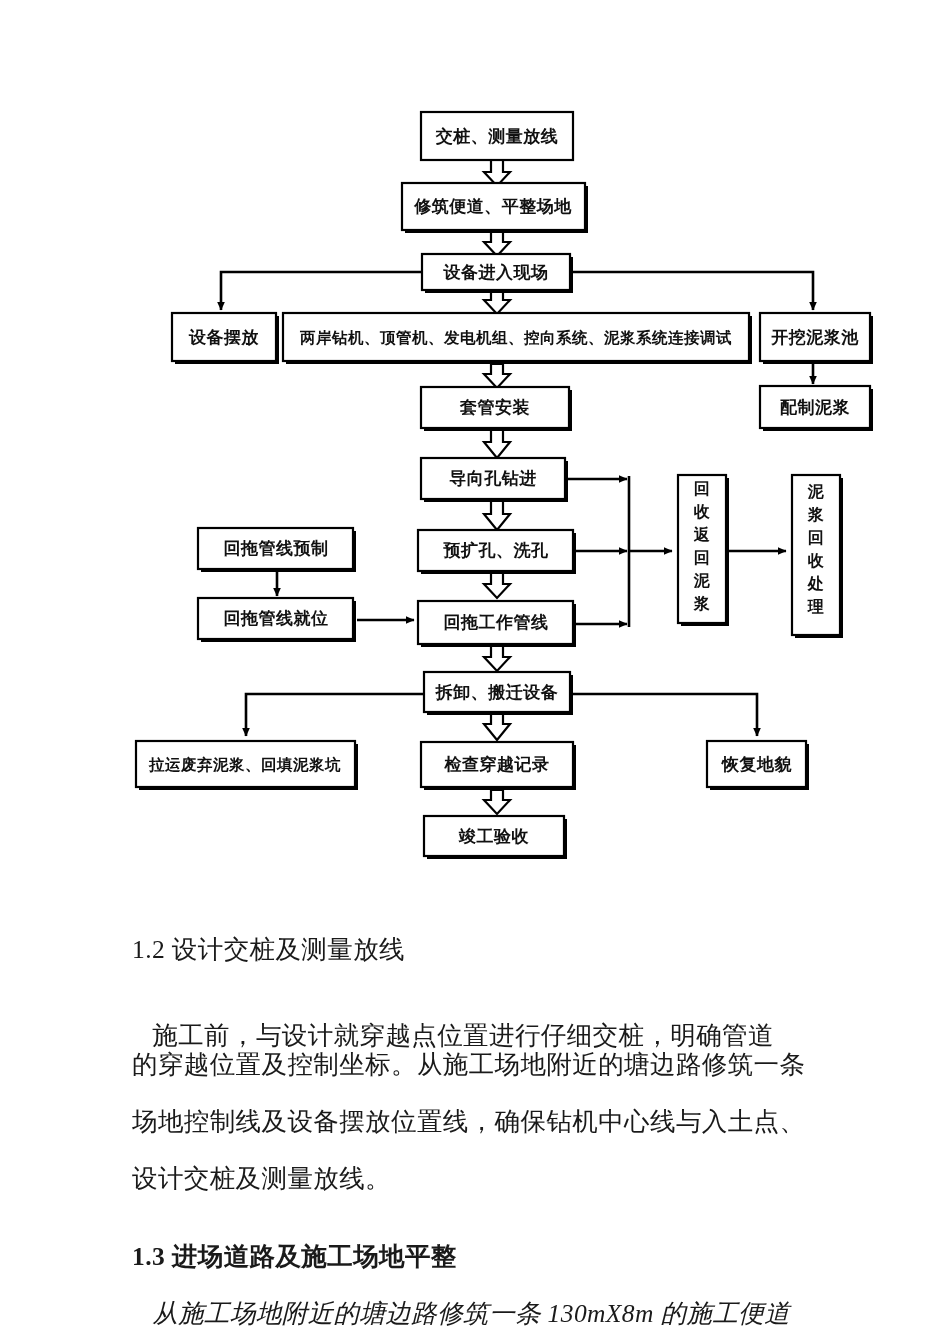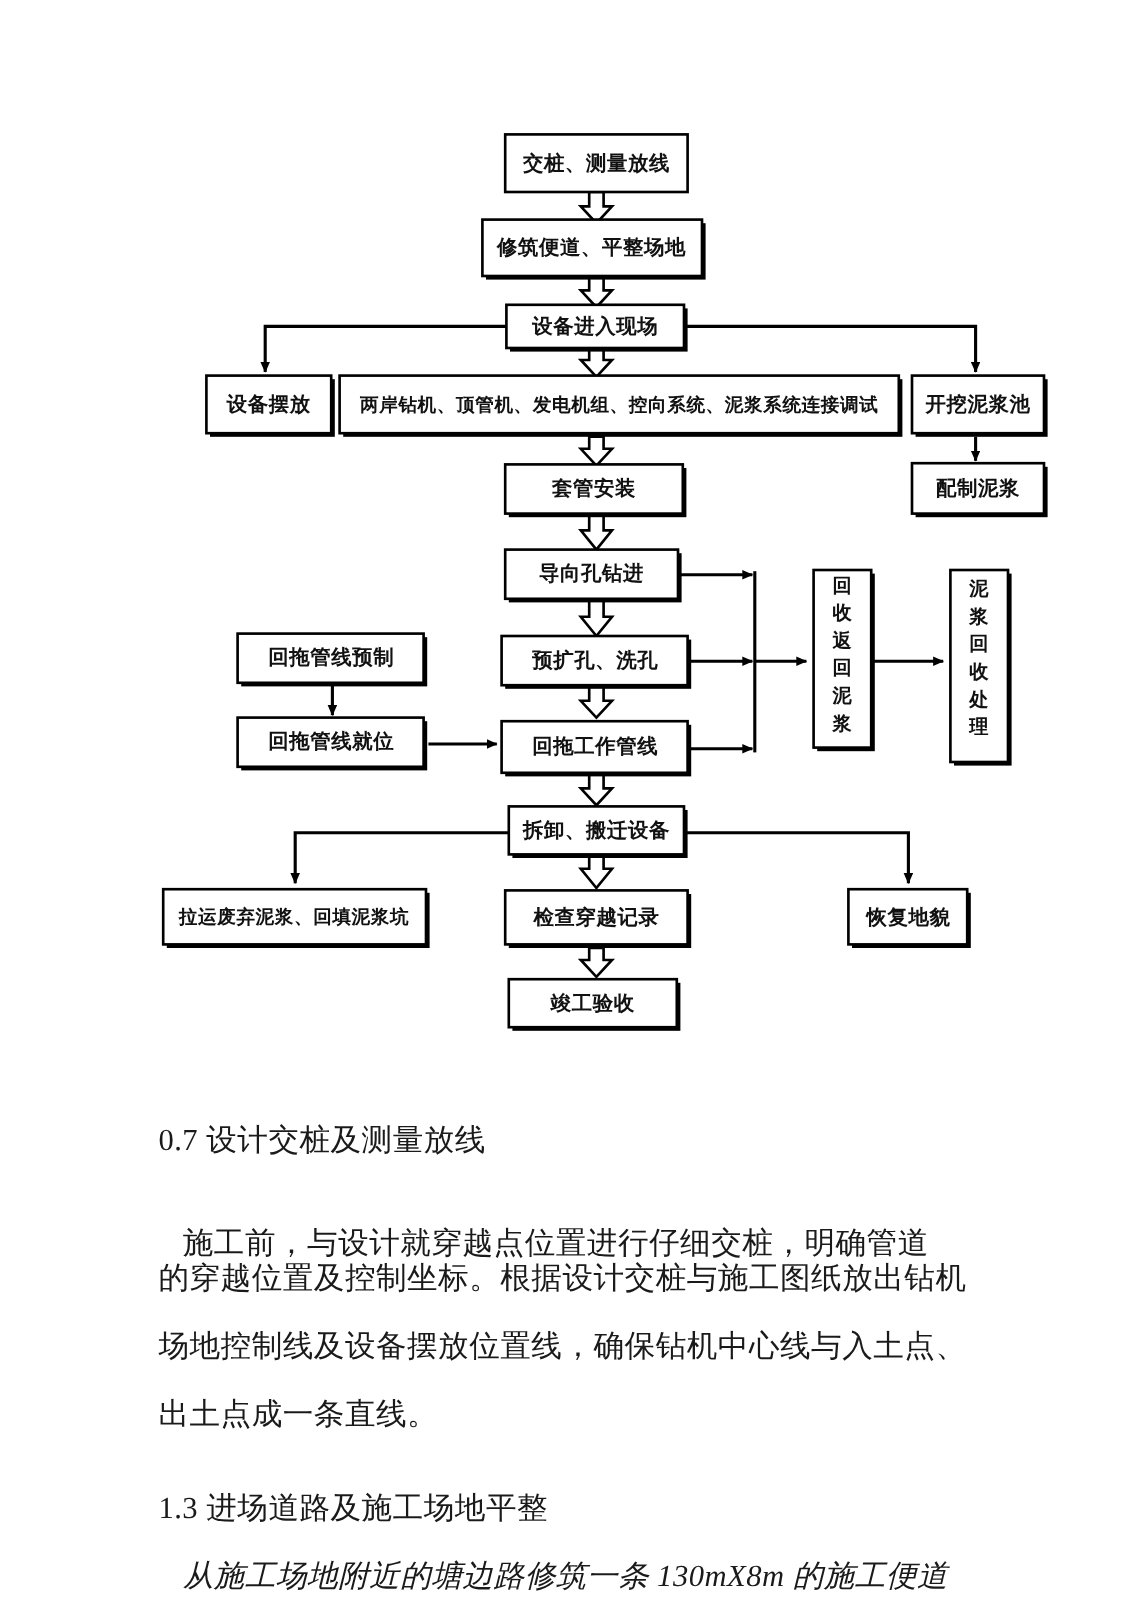--- a/index.html
+++ b/index.html
@@ -298,22 +298,22 @@
       <text class="fc-label" x="757" y="765">恢复地貌</text>
     </g>
 
     <g>
       <rect class="fc-shadow" x="427" y="819" width="140" height="40"></rect>
       <rect class="fc-box" x="424" y="816" width="140" height="40"></rect>
       <text class="fc-label" x="494" y="837">竣工验收</text>
     </g>
   </svg>
 
-  <div class="body-text heading" style="top:921px;">0.7 设计交桩及测量放线</div>
+  <div class="body-text heading" style="top:921px;">1.2 设计交桩及测量放线</div>
   <div class="body-text para" style="top:1007px;">   施工前，与设计就穿越点位置进行仔细交桩，明确管道</div>
-  <div class="body-text para" style="top:1036px;">的穿越位置及控制坐标。根据设计交桩与施工图纸放出钻机</div>
+  <div class="body-text para" style="top:1036px;">的穿越位置及控制坐标。从施工场地附近的塘边路修筑一条</div>
   <div class="body-text para" style="top:1093px;font-family:Liberation Serif, serif;">场地控制线及设备摆放位置线，确保钻机中心线与入土点、</div>
-  <div class="body-text para" style="top:1150px;">出土点成一条直线。</div>
-
-  <div class="body-text heading" style="top:1228px;">1.3 进场道路及施工场地平整</div>
+  <div class="body-text para" style="top:1150px;">设计交桩及测量放线。</div>
+
+  <div class="body-text heading" style="top:1228px;font-weight:bold;">1.3 进场道路及施工场地平整</div>
   <div class="body-text para" style="top:1285px;font-style:italic;">   从施工场地附近的塘边路修筑一条 130mX8m 的施工便道</div>
 
 </div>
 
 </body></html>

